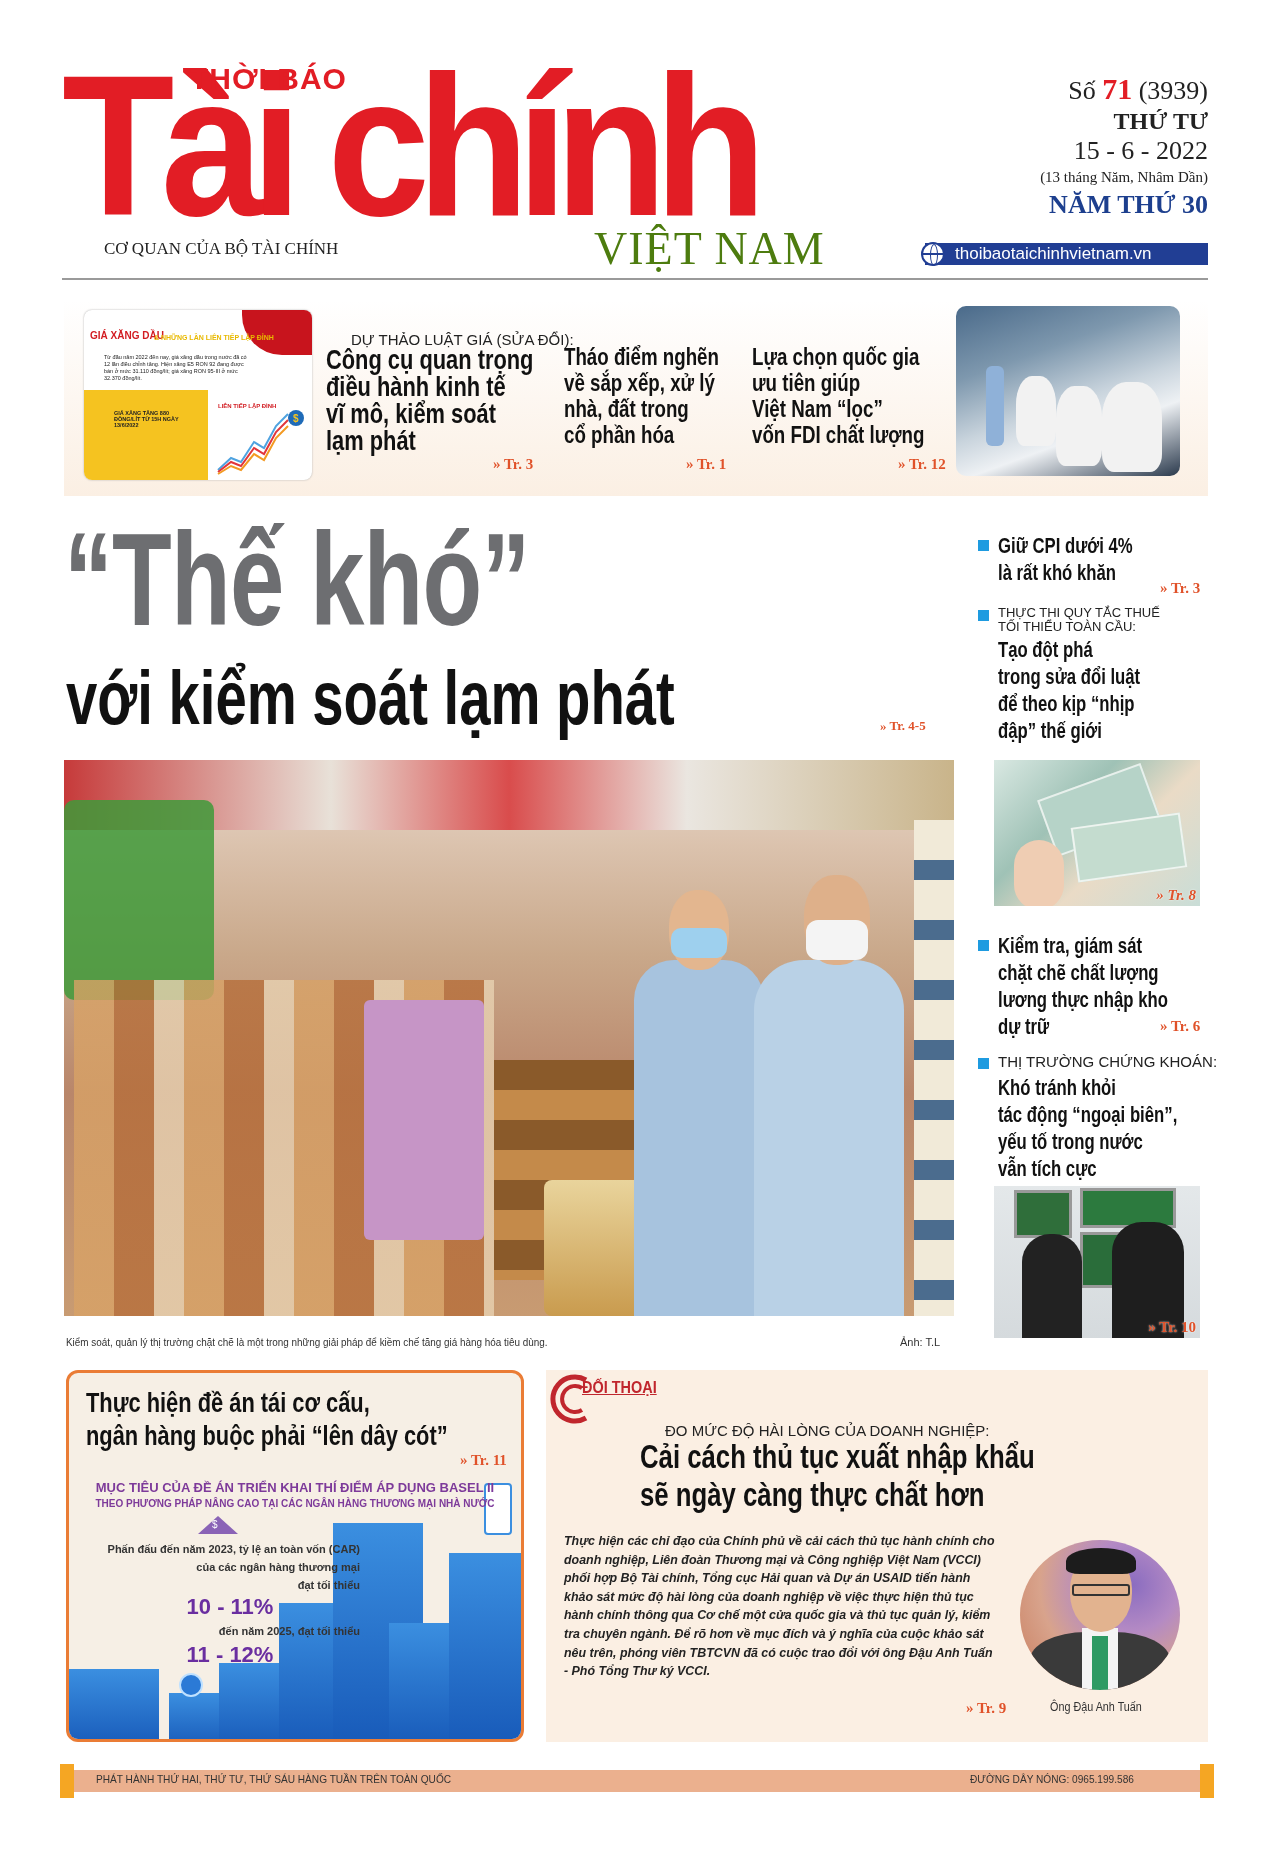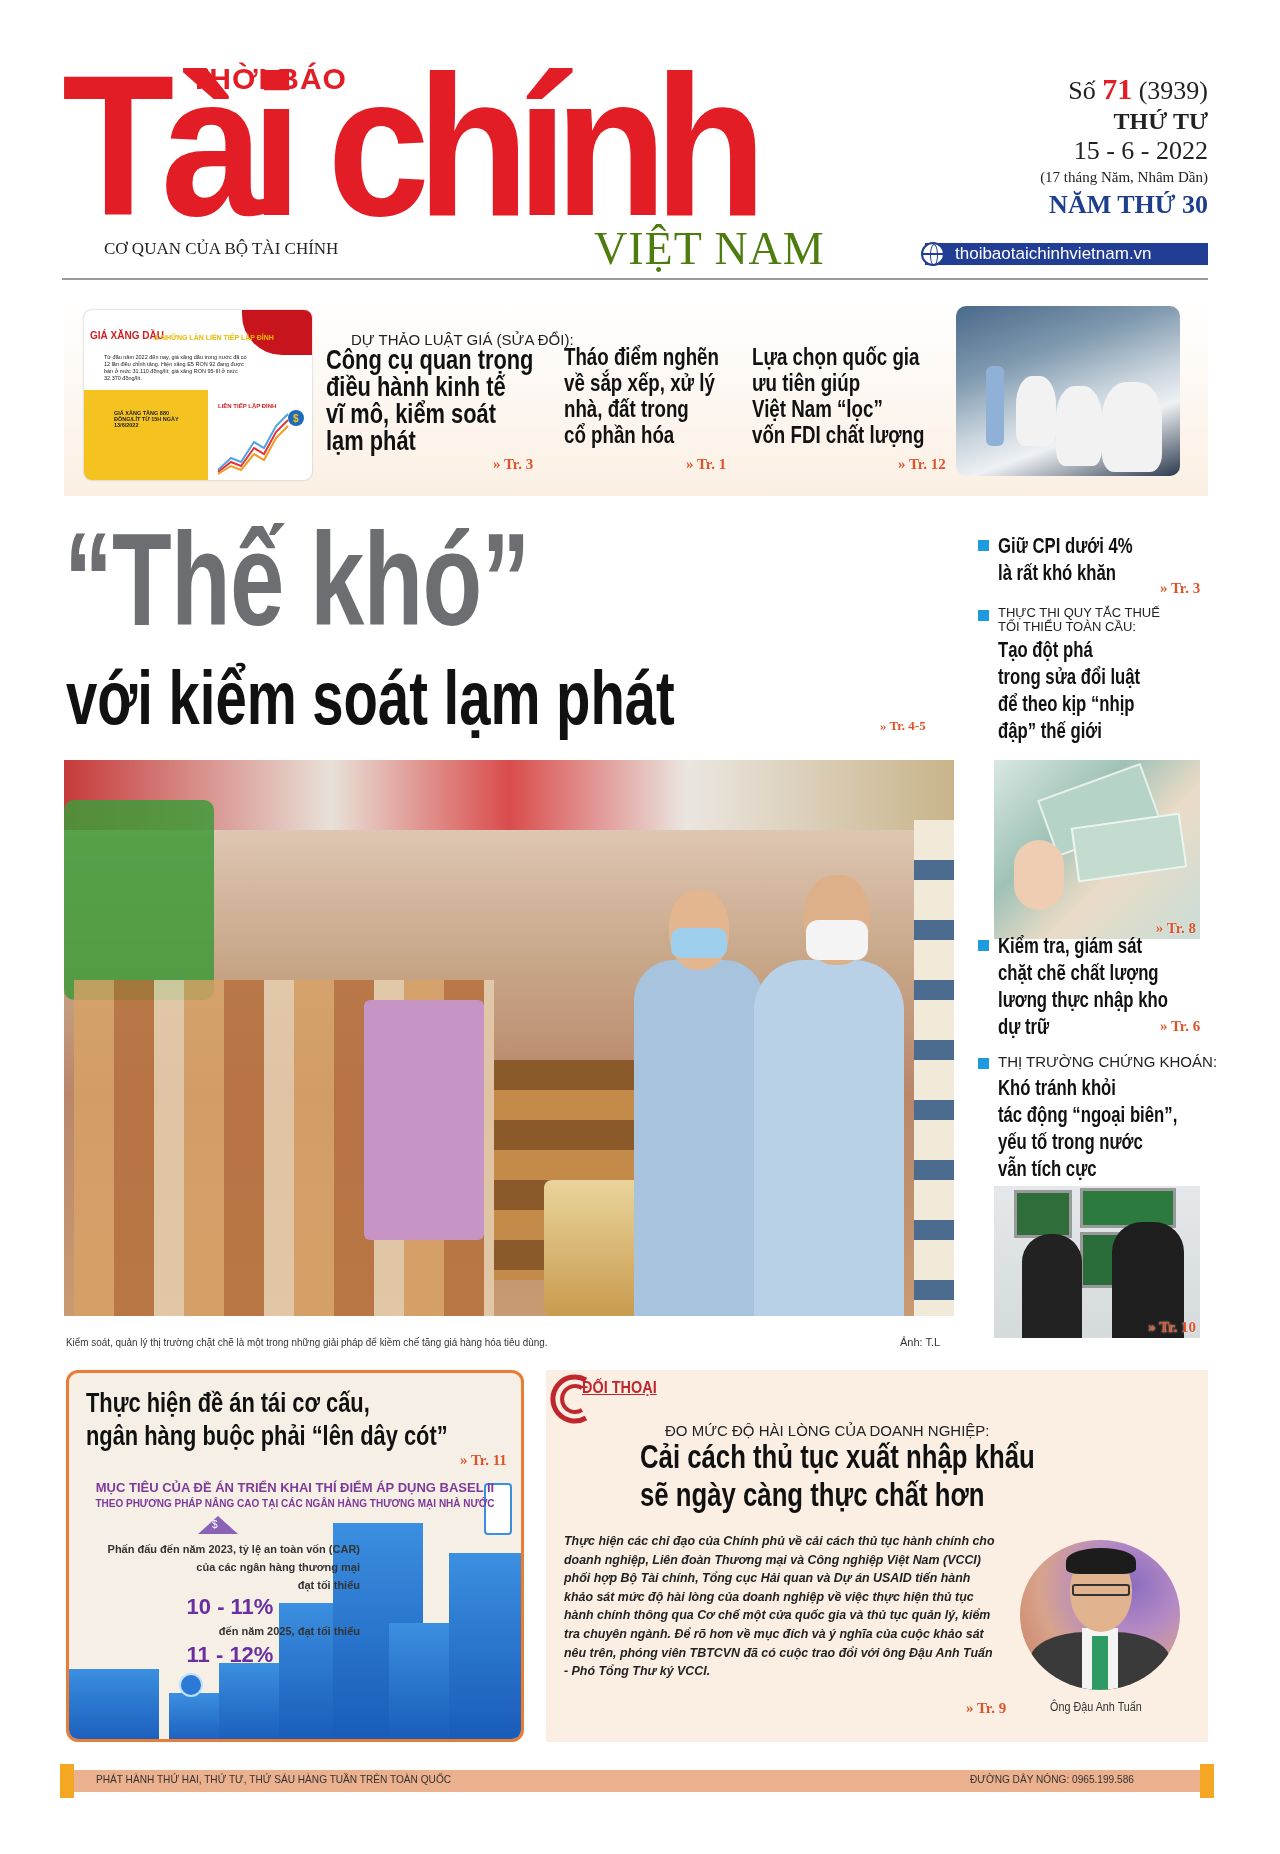--- a/index.html
+++ b/index.html
@@ -61,21 +61,21 @@
   .main-photo { left: 64px; top: 760px; width: 890px; height: 556px; overflow: hidden;
      background: linear-gradient(180deg, #e9d7c9 0%, #c9a88a 35%, #b9866a 60%, #c89b72 100%); }
   .main-photo .shelf { position: absolute; }
   .caption { left: 66px; top: 1336px; font-size: 11px; color: #333; transform: scaleX(0.9); transform-origin: left top; white-space: nowrap; }
   .credit { left: 900px; top: 1336px; font-size: 11px; color: #333; }
 
   
   .sq { position: absolute; width: 11px; height: 11px; background: #1e9be0; }
   .sb-h { font-family: "Liberation Sans", sans-serif; font-weight: 700; color: #111; font-size: 22px; line-height: 27px; transform: scaleX(0.76); transform-origin: left top; white-space: nowrap; }
   .sb-k { font-size: 13px; color: #222; line-height: 14px; }
-  .money-photo { left: 994px; top: 760px; width: 206px; height: 179px; background: linear-gradient(135deg, #d9e8e2 0%, #9fc2b6 35%, #eadbc6 60%, #c9ddd7 100%); overflow: hidden; }
+  .money-photo { left: 994px; top: 760px; width: 206px; height: 146px; background: linear-gradient(135deg, #d9e8e2 0%, #9fc2b6 35%, #eadbc6 60%, #c9ddd7 100%); overflow: hidden; font-style: italic; }
   .stock-photo { left: 994px; top: 1186px; width: 206px; height: 152px; background: linear-gradient(180deg, #e4e8ea 0%, #d5dadd 100%); overflow: hidden; }
   .photo-tr { position: absolute; right: 4px; bottom: 2px; font-family: "Liberation Serif", serif; font-weight: 700; color: #e0522a; font-size: 15px; text-shadow: 0 0 2px #fff; }
 
   
   .bank-box { left: 66px; top: 1370px; width: 458px; height: 372px; border: 3px solid #ea7c35; border-radius: 12px; background: #f6efe5; overflow: hidden; }
   .bank-head { left: 86px; top: 1386px; font-size: 28px; line-height: 33px; }
   .bank-tr { left: 460px; top: 1452px; }
   .basel1 { left: 70px; top: 1480px; width: 450px; text-align: center; font-size: 13px; font-weight: 700; color: #7d3a9a; }
   .basel2 { left: 70px; top: 1498px; width: 450px; text-align: center; font-size: 10px; font-weight: 700; color: #7d3a9a; }
   .tri { left: 198px; top: 1516px; width: 0; height: 0; border-left: 20px solid transparent; border-right: 20px solid transparent; border-bottom: 18px solid #8a63b6; }
@@ -118,21 +118,21 @@
 <div class="abs mh-vietnam">VIỆT NAM</div>
 
 <div class="abs issue">
   <div class="l1">
     <span>Số</span>
     <span class="num">71</span>
     <span>(3939)</span>
   </div>
   <div class="l2">THỨ TƯ</div>
   <div class="l3">15 - 6 - 2022</div>
-  <div class="l4">(17 tháng Năm, Nhâm Dần)</div>
+  <div class="l4">(13 tháng Năm, Nhâm Dần)</div>
   <div class="l5">NĂM THỨ 30</div>
 </div>
 <div class="abs web">
   <span class="globe"></span>
   <span>thoibaotaichinhvietnam.vn</span>
 </div>
 <div class="abs mh-rule"></div>
 
 <div class="abs band"></div>
 

